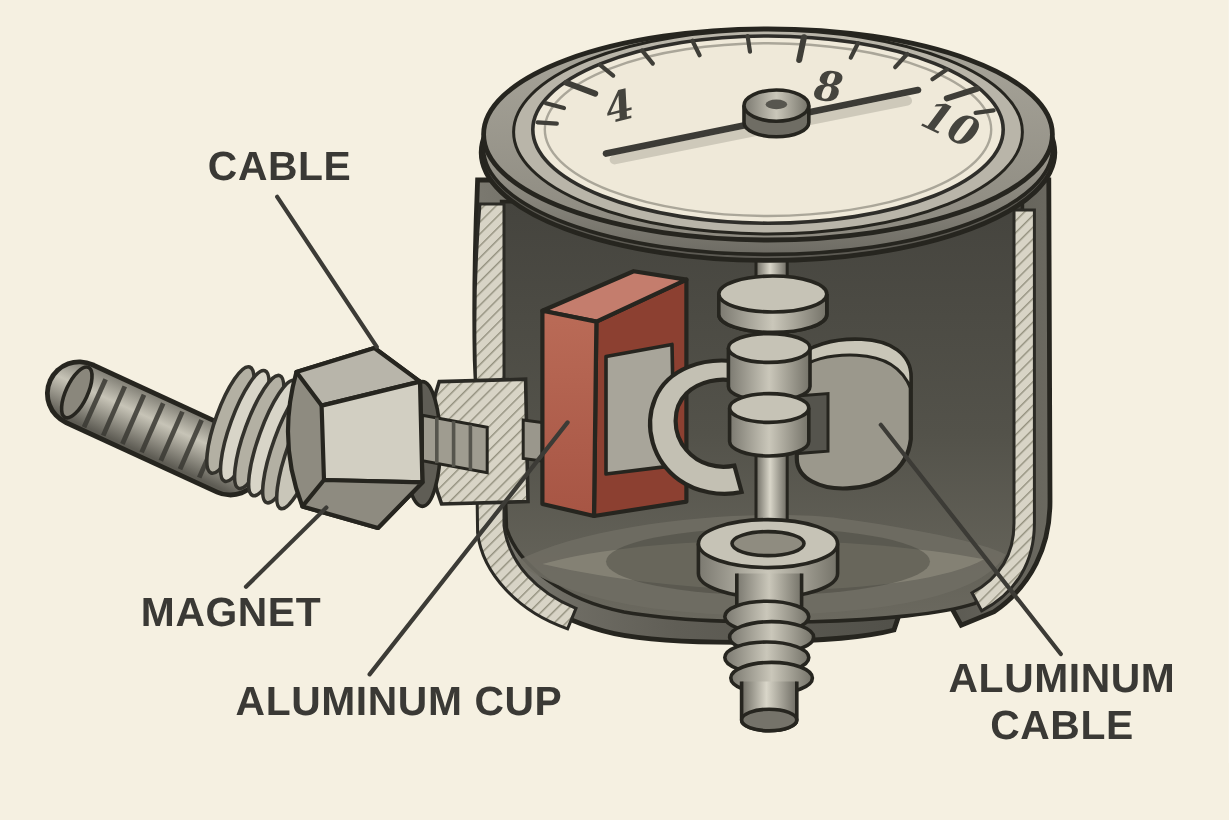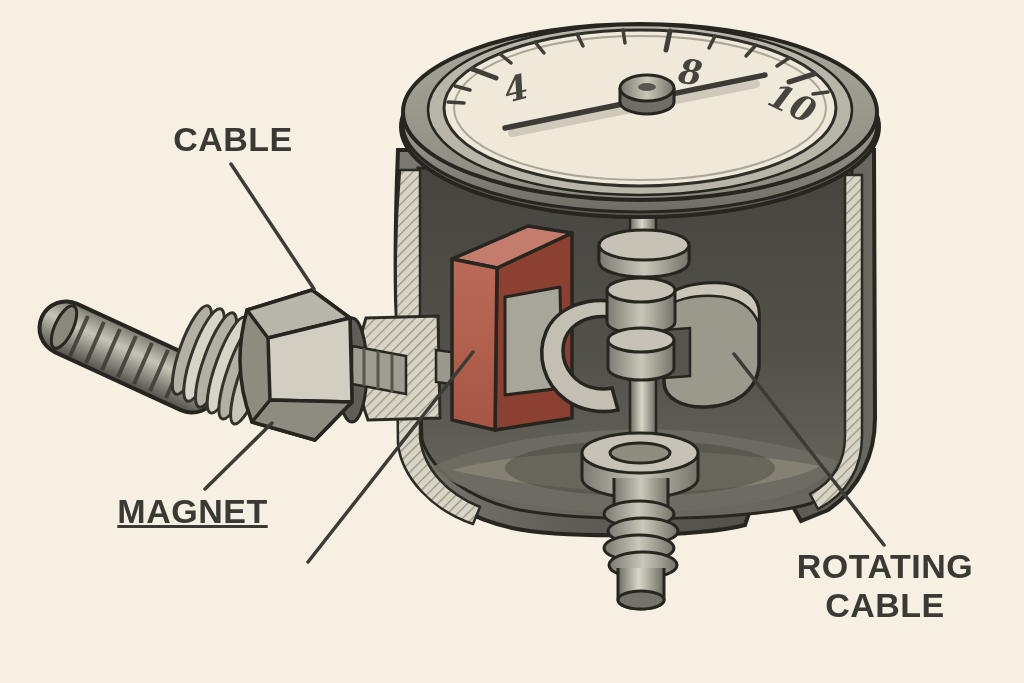--- a/index.html
+++ b/index.html
@@ -233,21 +233,22 @@
   <g stroke="#3c3b36" stroke-width="3.5" stroke-linecap="round">
     <line x1="231" y1="164" x2="314" y2="289"></line>
     <line x1="205" y1="489" x2="272" y2="423"></line>
     <line x1="308" y1="562" x2="473" y2="352"></line>
     <line x1="884" y1="545" x2="734" y2="354"></line>
   </g>
 </svg>
 
 <div class="part-label" style="left:166px;top:120px;width:134px;">CABLE</div>
 
-<div class="part-label" style="left:105px;top:492px;width:175px;text-decoration:underline;">MAGNET</div>
-
+<div class="part-label" style="left:105px;top:492px;width:175px;">MAGNET</div>
+
+<div class="part-label" style="left:185px;top:566px;width:295px;">ALUMINUM CUP</div>
 
 <div class="part-label" style="left:780px;top:547px;width:210px;">
-  <span>ROTATING</span>
+  <span>ALUMINUM</span>
   <span>CABLE</span>
 </div>
 
 </div>
 
 </body></html>

